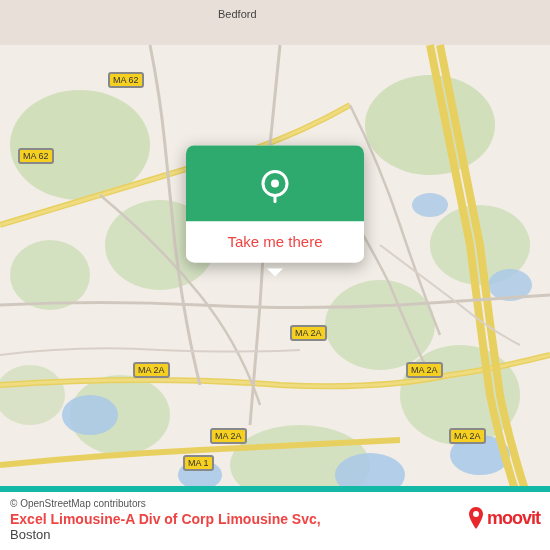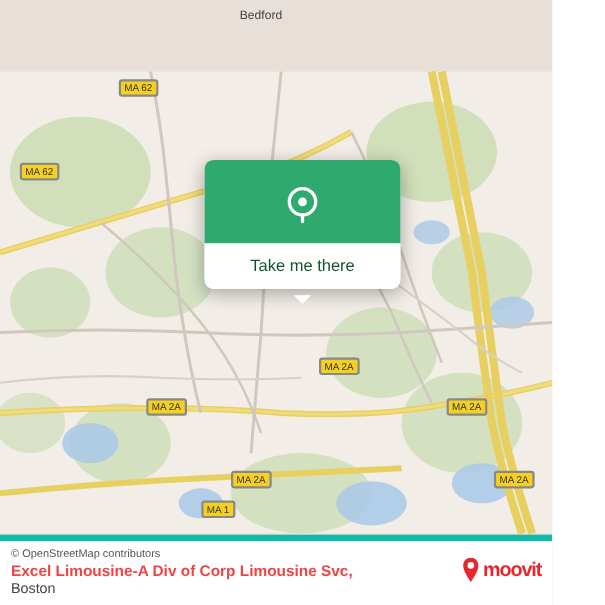--- a/index.html
+++ b/index.html
@@ -1,19 +1,19 @@
 <!DOCTYPE html>
 <html><head>
   <meta charset="utf-8">
   <style>
     * { margin: 0; padding: 0; box-sizing: border-box; }
     body { width: 550px; height: 550px; overflow: hidden; font-family: Arial, sans-serif; position: relative; }
 
     #map-container {
-      width: 502px;
+      width: 550px;
       height: 550px;
       position: relative;
       overflow: hidden;
       background: #e8e0d8;
     }
 
     
     .map-svg {
       position: absolute;
       inset: 0;
@@ -52,21 +52,21 @@
 
     .popup-button {
       display: block;
       width: 100%;
       padding: 12px 0;
       background: white;
       border: none;
       border-radius: 0 0 8px 8px;
       font-size: 15px;
       font-weight: 500;
-      color: #14532d;
+      color: #ef4444;
       cursor: pointer;
       text-align: center;
     }
 
     
     .popup-card::after {
       content: '';
       position: absolute;
       bottom: -14px;
       left: 50%;

